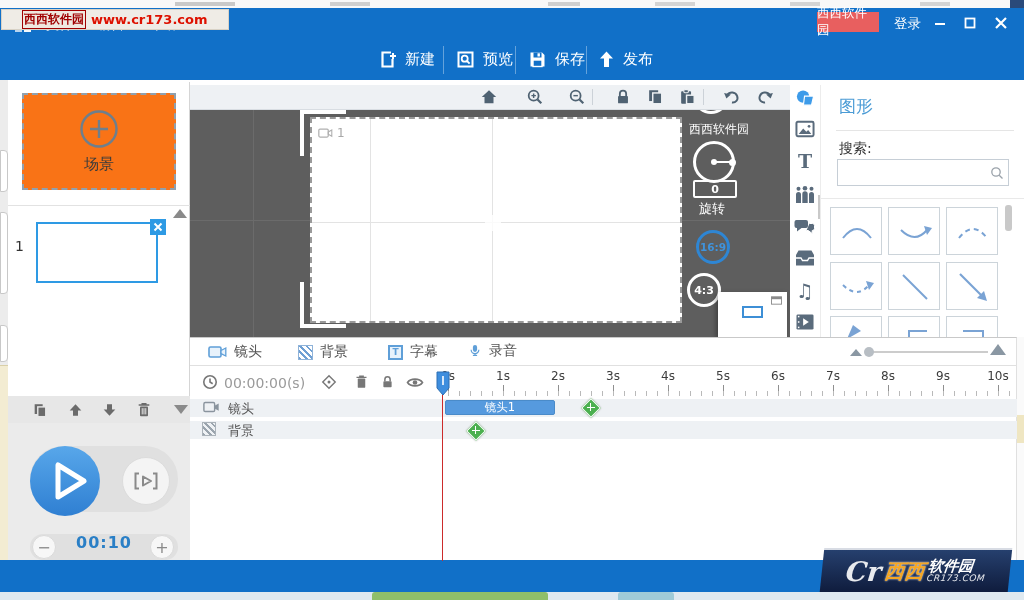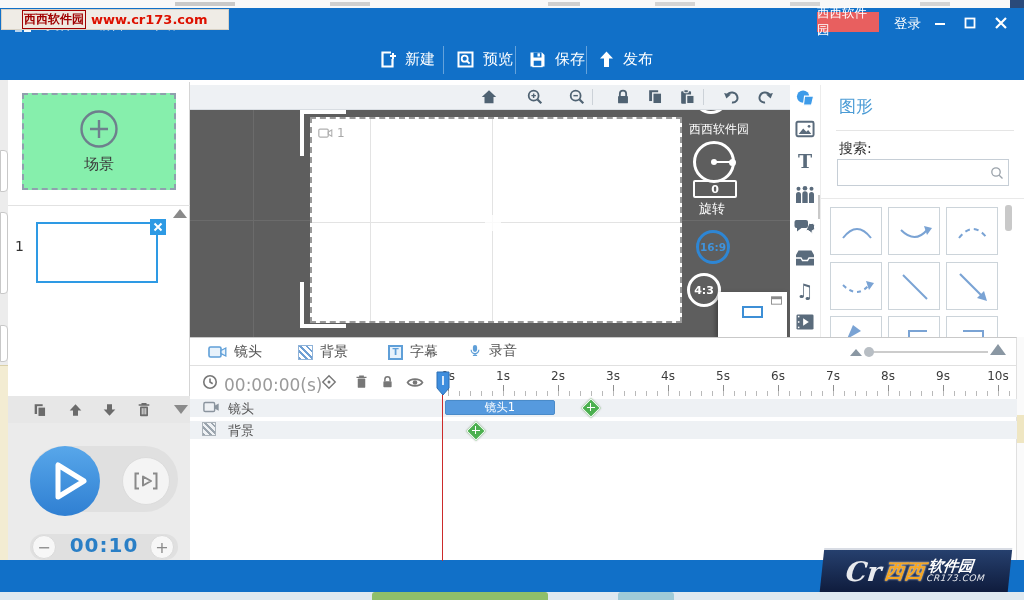--- a/index.html
+++ b/index.html
@@ -127,21 +127,21 @@
 
   <div class="abs" style="left:0;top:80px;width:8px;height:512px;background:#ececec;">
     <div class="abs" style="left:0;top:70px;width:6px;height:40px;background:#fff;border:1px solid #c8c8c8;border-radius:0 4px 4px 0;"></div>
     <div class="abs" style="left:0;top:132px;width:6px;height:80px;background:#fff;border:1px solid #c8c8c8;border-radius:0 4px 4px 0;"></div>
     <div class="abs" style="left:0;top:245px;width:6px;height:35px;background:#fff;border:1px solid #c8c8c8;border-radius:0 4px 4px 0;"></div>
     <div class="abs" style="left:0;top:285px;width:8px;height:195px;background:#f3ecd2;border-top:1px solid #d9cfa8;"></div>
   </div>
 
   <div class="abs" style="left:8px;top:82px;width:182px;height:341px;background:#fff;border-right:1px solid #d5d5d5;box-sizing:border-box;">
 
-    <div class="abs" style="left:14px;top:11px;width:154px;height:97px;background:#86efac;border:2px dashed #90a0ae;box-sizing:border-box;
+    <div class="abs" style="left:14px;top:11px;width:154px;height:97px;background:#f97316;border:2px dashed #90a0ae;box-sizing:border-box;
                 display:flex;flex-direction:column;align-items:center;justify-content:center;gap:6px;">
       <span>
         <svg width="40" height="40" viewBox="0 0 40 40">
           <circle cx="20" cy="20" r="17.5" fill="none" stroke="#6e7f8d" stroke-width="2.4"></circle>
           <path d="M11 20 H29 M20 11 V29" stroke="#6e7f8d" stroke-width="2.4"></path>
         </svg>
       </span>
       <span style="font-size:15px;color:#3c3c3c;">场景</span>
     </div>
     <div class="abs" style="left:0;top:123px;width:182px;height:1px;background:#e2e2e2;"></div>
@@ -193,21 +193,21 @@
     </div>
     <div class="abs circle-btn" style="left:114px;top:34px;width:48px;height:48px;background:#f4f4f4;border:1px solid #dcdcdc;">
       <svg width="26" height="20" viewBox="0 0 26 20">
         <path d="M6 2.5 H2.5 V17.5 H6" fill="none" stroke="#8a8a8a" stroke-width="2"></path>
         <path d="M20 2.5 H23.5 V17.5 H20" fill="none" stroke="#8a8a8a" stroke-width="2"></path>
         <polygon points="10,5.5 18,10 10,14.5" fill="none" stroke="#8a8a8a" stroke-width="2" stroke-linejoin="round"></polygon>
       </svg>
     </div>
     <div class="abs" style="left:22px;top:111px;width:148px;height:26px;border-radius:13px;background:#e0e0e0;"></div>
     <div class="abs circle-btn" style="left:24px;top:112px;width:24px;height:24px;background:#f7f7f7;border:1px solid #dadada;color:#8a8a8a;font-size:16px;">−</div>
-    <div class="abs" style="left:52px;top:110px;width:88px;text-align:center;font-size:20px;font-weight:bold;color:#2a7fc6;letter-spacing:1px;">00:10</div>
+    <div class="abs" style="left:52px;top:110px;width:88px;text-align:center;font-size:16px;font-weight:bold;color:#2a7fc6;letter-spacing:1px;">00:10</div>
     <div class="abs circle-btn" style="left:142px;top:112px;width:24px;height:24px;background:#f7f7f7;border:1px solid #dadada;color:#8a8a8a;font-size:16px;">+</div>
   </div>
 
   <div class="abs" style="left:190px;top:85px;width:600px;height:25px;background:#eef1f4;border-bottom:1px solid #d8dde2;box-sizing:border-box;color:#4f6272;">
     <span class="abs" style="left:481px;top:3px;left:290px;">
       <svg width="18" height="18" viewBox="0 0 20 20">
           <path d="M10 2.5 L18 10 H15 V17 H5 V10 H2 Z" fill="currentColor"></path>
         </svg>
     </span>
     <span class="abs" style="left:336px;top:3px;">
@@ -462,21 +462,21 @@
     <div class="abs" style="left:800px;top:6px;width:0;height:0;border-left:8px solid transparent;border-right:8px solid transparent;border-bottom:11px solid #8a97a3;"></div>
 
     <div class="abs" style="left:0;top:27px;width:827px;height:1px;background:#e0e0e0;"></div>
 
     <span class="abs" style="left:12px;top:36px;color:#777;">
       <svg width="16" height="16" viewBox="0 0 18 18">
         <circle cx="9" cy="9" r="7" fill="none" stroke="currentColor" stroke-width="1.8"></circle>
         <path d="M9 5 V9 L12 11" fill="none" stroke="currentColor" stroke-width="1.8"></path>
       </svg>
     </span>
-    <span class="abs" style="left:34px;top:37px;font-size:17px;color:#9a9a9a;">00:00:00(s)</span>
+    <span class="abs" style="left:34px;top:37px;font-size:14px;color:#9a9a9a;">00:00:00(s)</span>
     <span class="abs" style="left:131px;top:36px;color:#777;">
       <svg width="16" height="16" viewBox="0 0 18 18">
         <path d="M9 2 L16 9 L9 16 L2 9 Z" fill="none" stroke="currentColor" stroke-width="1.6"></path>
         <circle cx="9" cy="9" r="1.7" fill="currentColor"></circle>
       </svg>
     </span>
     <span class="abs" style="left:164px;top:35px;color:#777;">
       <svg width="15" height="17" viewBox="0 0 18 19">
         <path d="M3 4.5 H15 M7 4.5 V3 h4 v1.5" fill="none" stroke="currentColor" stroke-width="1.7"></path>
         <rect x="4.5" y="6" width="9" height="11" rx="1" fill="currentColor"></rect>

